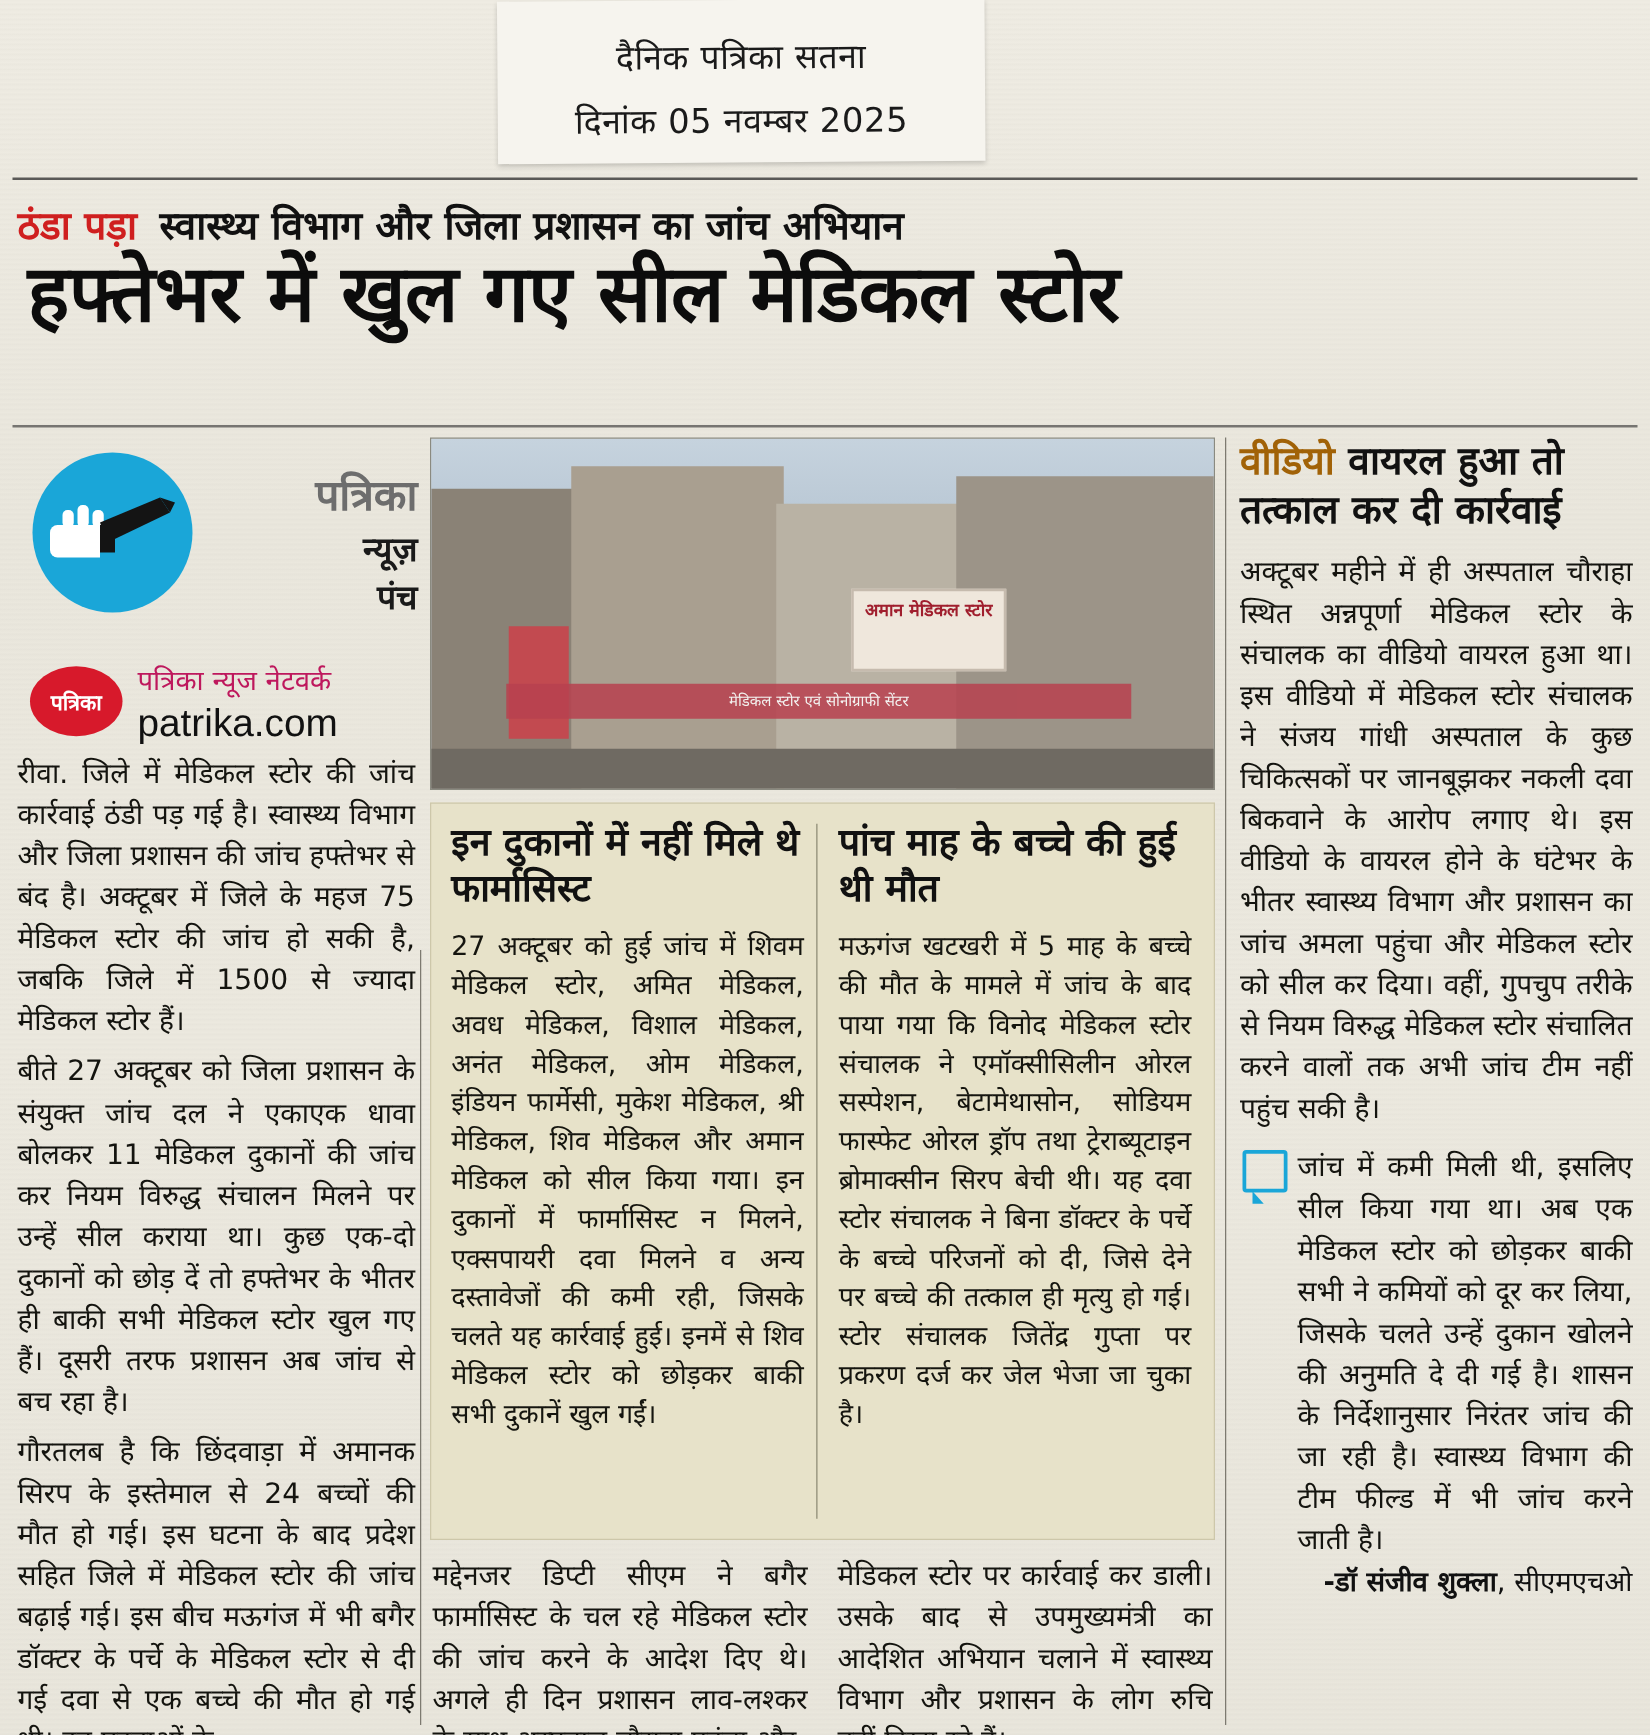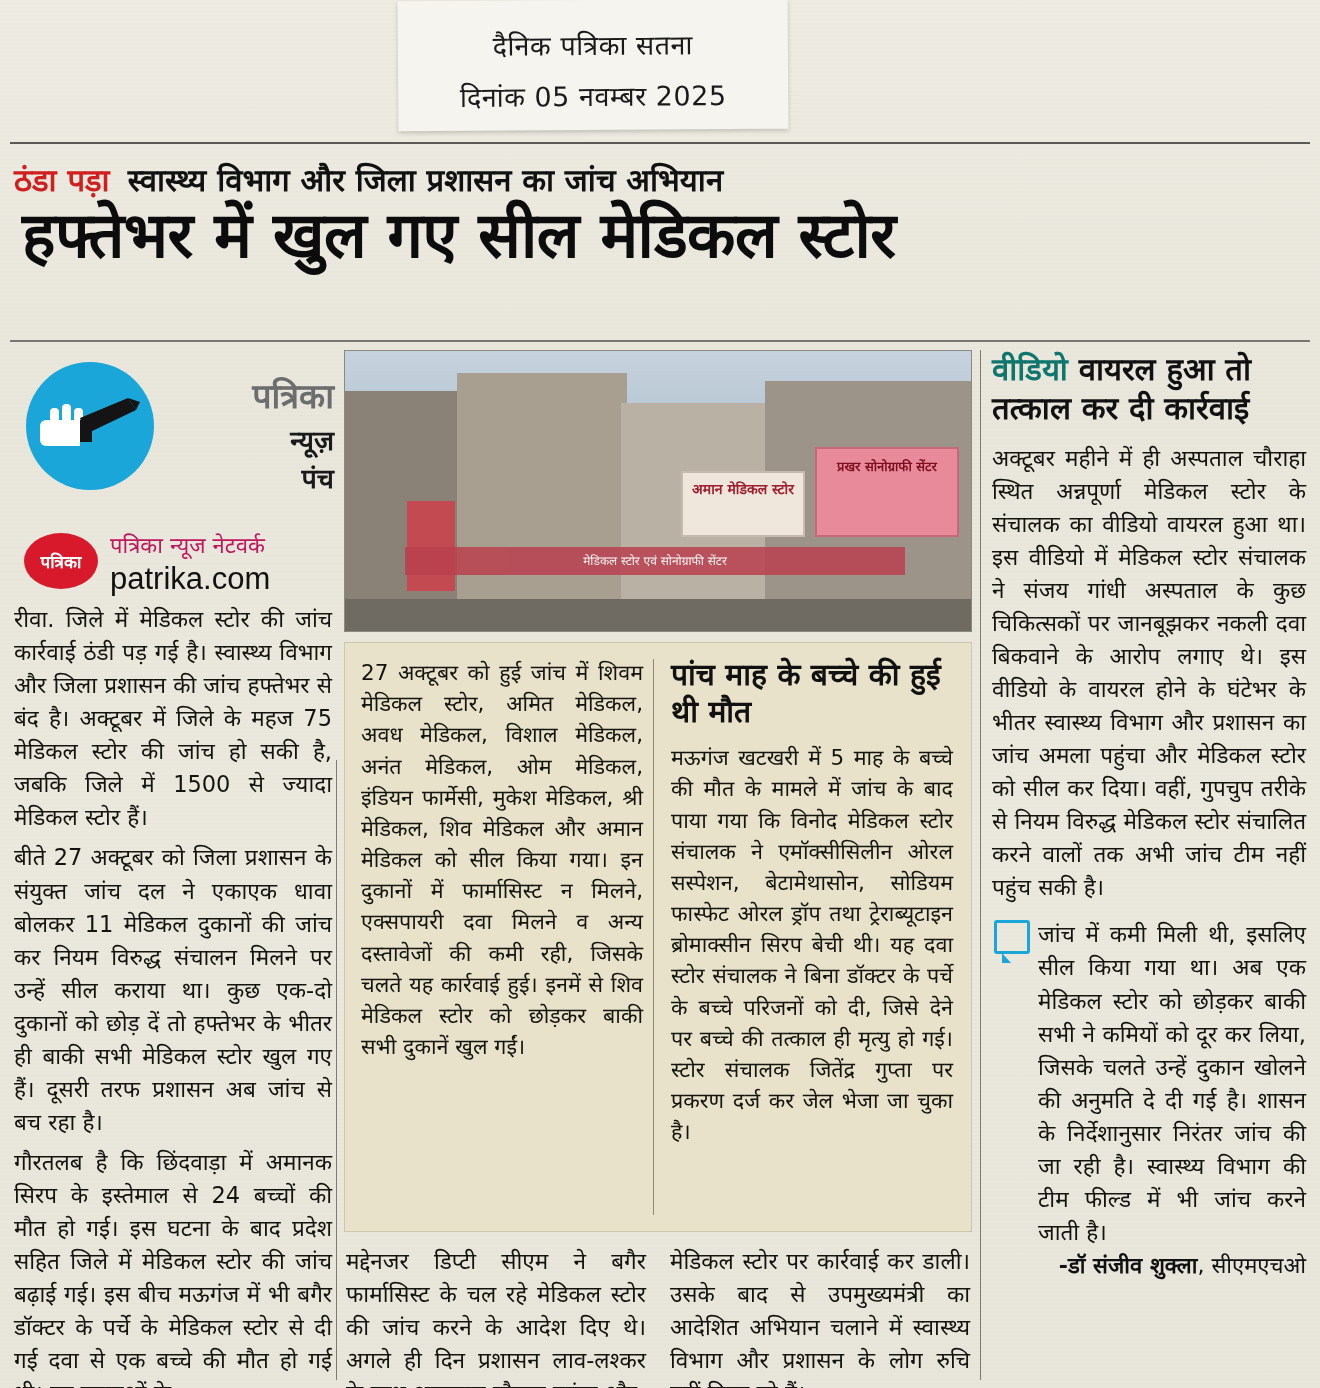--- a/index.html
+++ b/index.html
@@ -150,21 +150,21 @@
   }
   .cb-col{position:absolute;top:0;width:300px;}
   .cb-col.a{left:2px;}
   .cb-col.b{left:326px;}
 
   
   .col-right{position:absolute;left:978px;top:0;width:314px;}
   .rhead{
     font-family:"DejaVu Sans", sans-serif;font-weight:bold;font-size:31px;line-height:1.25;color:#111;
   }
-  .rhead .hl{color:#0f766e;}
+  .rhead .hl{color:#a16207;}
   .quote-block{position:relative;margin-top:14px;padding-left:46px;}
   .quote-mark{
     position:absolute;left:2px;top:2px;width:30px;height:28px;border:3px solid #1aa6d8;border-radius:3px;
   }
   .quote-mark:after{
     content:"";position:absolute;left:5px;bottom:-12px;width:0;height:0;
     border-left:9px solid #1aa6d8;border-top:10px solid transparent;border-bottom:0;
   }
   .byline{
     margin-top:0;text-align:right;
@@ -235,32 +235,30 @@
       <div class="photo">
         <div class="ph-sky"></div>
         <div class="ph-bldg1"></div>
         <div class="ph-bldg2"></div>
         <div class="ph-bldg3"></div>
         <div class="ph-bldg4"></div>
         <div class="ph-side-red"></div>
         <div class="ph-sign-white">
           <span>अमान मेडिकल स्टोर</span>
         </div>
-        <div class="ph-sign-pink">
-          <span>प्रखर सोनोग्राफी सेंटर</span>
-        </div>
         <div class="ph-band">
           <span>मेडिकल स्टोर एवं सोनोग्राफी सेंटर</span>
         </div>
         <div class="ph-ground"></div>
       </div>
 
       <div class="tintbox">
         <div class="tint-sep"></div>
         <div class="tint-col a">
+          <div class="subhead">इन दुकानों में नहीं मिले थे फार्मासिस्ट</div>
           <div class="tint-body">27 अक्टूबर को हुई जांच में शिवम मेडिकल स्टोर, अमित मेडिकल, अवध मेडिकल, विशाल मेडिकल, अनंत मेडिकल, ओम मेडिकल, इंडियन फार्मेसी, मुकेश मेडिकल, श्री मेडिकल, शिव मेडिकल और अमान मेडिकल को सील किया गया। इन दुकानों में फार्मासिस्ट न मिलने, एक्सपायरी दवा मिलने व अन्य दस्तावेजों की कमी रही, जिसके चलते यह कार्रवाई हुई। इनमें से शिव मेडिकल स्टोर को छोड़कर बाकी सभी दुकानें खुल गईं।</div>
         </div>
         <div class="tint-col b">
           <div class="subhead">पांच माह के बच्चे की हुई थी मौत</div>
           <div class="tint-body">मऊगंज खटखरी में 5 माह के बच्चे की मौत के मामले में जांच के बाद पाया गया कि विनोद मेडिकल स्टोर संचालक ने एमॉक्सीसिलीन ओरल सस्पेशन, बेटामेथासोन, सोडियम फास्फेट ओरल ड्रॉप तथा ट्रेराब्यूटाइन ब्रोमाक्सीन सिरप बेची थी। यह दवा स्टोर संचालक ने बिना डॉक्टर के पर्चे के बच्चे परिजनों को दी, जिसे देने पर बच्चे की तत्काल ही मृत्यु हो गई। स्टोर संचालक जितेंद्र गुप्ता पर प्रकरण दर्ज कर जेल भेजा जा चुका है।</div>
         </div>
       </div>
 
       <div class="center-bottom">
         <div class="cb-col a body-text">मद्देनजर डिप्टी सीएम ने बगैर फार्मासिस्ट के चल रहे मेडिकल स्टोर की जांच करने के आदेश दिए थे। अगले ही दिन प्रशासन लाव-लश्कर के साथ अस्पताल चौराहा पहुंचा और</div>

